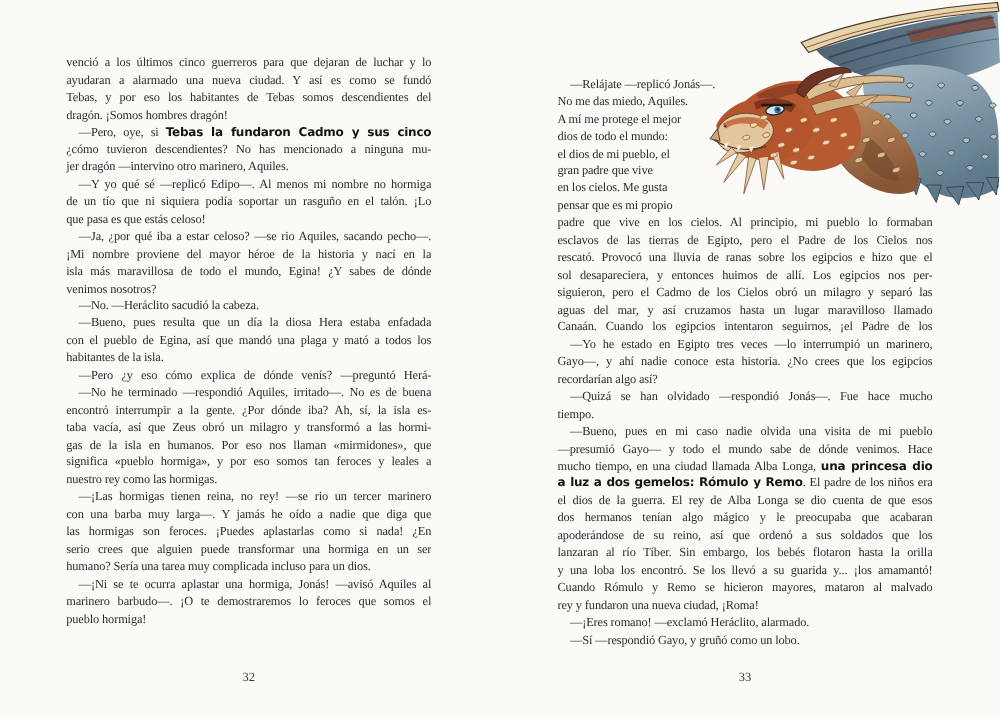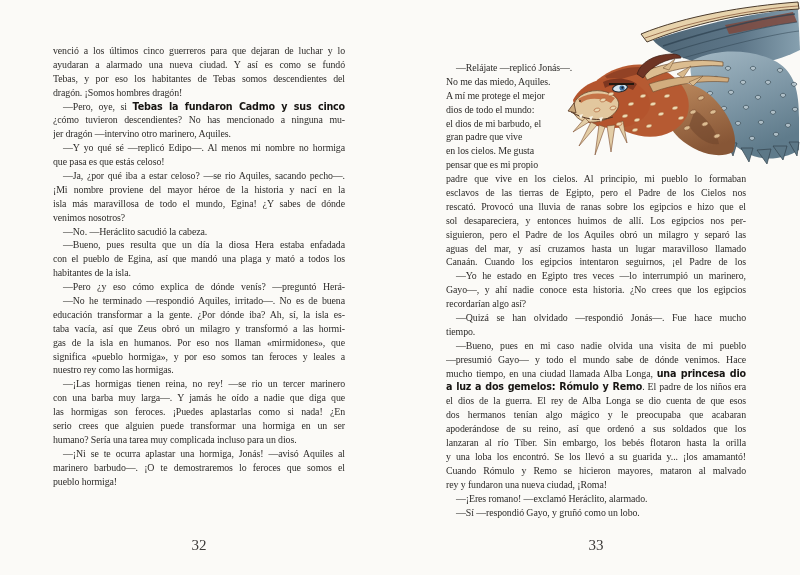--- a/index.html
+++ b/index.html
@@ -32,21 +32,21 @@
   .line.ind{text-indent:10px;}
   .scr{
     font-family:"DejaVu Sans", sans-serif;
     font-weight:700;
     font-size:9.6px;
     letter-spacing:-0.2px;
     color:#171512;
   }
   .pagenum{
     position:absolute;top:537px;left:0;width:100%;
-    text-align:center;font-size:15px;color:#3c3a38;
+    text-align:center;font-size:10px;color:#3c3a38;
   }
   .dragon{
     position:absolute;left:545px;top:0;width:255px;height:172px;
   }
 </style>
 </head>
 <body>
 
 <div class="spread">
 
@@ -187,32 +187,33 @@
   <div class="page page-left">
     <div class="textcol">
         <div class="line"><span>venció a los últimos cinco guerreros para que dejaran de luchar y lo</span></div>
         <div class="line"><span>ayudaran a alarmado una nueva ciudad. Y así es como se fundó</span></div>
         <div class="line"><span>Tebas, y por eso los habitantes de Tebas somos descendientes del</span></div>
         <div class="line rag"><span>dragón. ¡Somos hombres dragón!</span></div>
         <div class="line ind"><span>—Pero, oye, si </span><span class="scr">Tebas la fundaron Cadmo y sus cinco hombres dragón</span></div>
         <div class="line"><span>¿cómo tuvieron descendientes? No has mencionado a ninguna mu-</span></div>
         <div class="line rag"><span>jer dragón —intervino otro marinero, Aquiles.</span></div>
         <div class="line ind"><span>—Y yo qué sé —replicó Edipo—. Al menos mi nombre no hormiga</span></div>
+        <div class="line"><span>de un tío que ni siquiera podía soportar un rasguño en el talón. ¡Lo</span></div>
         <div class="line rag"><span>que pasa es que estás celoso!</span></div>
         <div class="line ind"><span>—Ja, ¿por qué iba a estar celoso? —se rio Aquiles, sacando pecho—.</span></div>
         <div class="line"><span>¡Mi nombre proviene del mayor héroe de la historia y nací en la</span></div>
         <div class="line"><span>isla más maravillosa de todo el mundo, Egina! ¿Y sabes de dónde</span></div>
         <div class="line rag"><span>venimos nosotros?</span></div>
         <div class="line ind rag"><span>—No. —Heráclito sacudió la cabeza.</span></div>
         <div class="line ind"><span>—Bueno, pues resulta que un día la diosa Hera estaba enfadada</span></div>
         <div class="line"><span>con el pueblo de Egina, así que mandó una plaga y mató a todos los</span></div>
         <div class="line rag"><span>habitantes de la isla.</span></div>
         <div class="line ind"><span>—Pero ¿y eso cómo explica de dónde venís? —preguntó Herá-</span></div>
         <div class="line ind"><span>—No he terminado —respondió Aquiles, irritado—. No es de buena</span></div>
-        <div class="line"><span>educación transformar a la gente. ¿Por dónde iba? Ah, sí, la isla es-</span></div>
+        <div class="line"><span>encontró interrumpir a la gente. ¿Por dónde iba? Ah, sí, la isla es-</span></div>
         <div class="line"><span>taba vacía, así que Zeus obró un milagro y transformó a las hormi-</span></div>
         <div class="line"><span>gas de la isla en humanos. Por eso nos llaman «mirmidones», que</span></div>
         <div class="line"><span>significa «pueblo hormiga», y por eso somos tan feroces y leales a</span></div>
         <div class="line rag"><span>nuestro rey como las hormigas.</span></div>
         <div class="line ind"><span>—¡Las hormigas tienen reina, no rey! —se rio un tercer marinero</span></div>
         <div class="line"><span>con una barba muy larga—. Y jamás he oído a nadie que diga que</span></div>
         <div class="line"><span>las hormigas son feroces. ¡Puedes aplastarlas como si nada! ¿En</span></div>
         <div class="line"><span>serio crees que alguien puede transformar una hormiga en un ser</span></div>
         <div class="line rag"><span>humano? Sería una tarea muy complicada incluso para un dios.</span></div>
         <div class="line ind"><span>—¡Ni se te ocurra aplastar una hormiga, Jonás! —avisó Aquiles al</span></div>
@@ -221,29 +222,29 @@
       </div>
     <div class="pagenum">32</div>
   </div>
 
   <div class="page page-right">
     <div class="textcol">
         <div class="line ind rag"><span>—Relájate —replicó Jonás—.</span></div>
         <div class="line rag"><span>No me das miedo, Aquiles.</span></div>
         <div class="line rag"><span>A mí me protege el mejor</span></div>
         <div class="line rag"><span>dios de todo el mundo:</span></div>
-        <div class="line rag"><span>el dios de mi barbudo, el</span></div>
+        <div class="line rag"><span>el dios de mi pueblo, el</span></div>
         <div class="line rag"><span>gran padre que vive</span></div>
         <div class="line rag"><span>en los cielos. Me gusta</span></div>
         <div class="line rag"><span>pensar que es mi propio</span></div>
         <div class="line"><span>padre que vive en los cielos. Al principio, mi pueblo lo formaban</span></div>
         <div class="line"><span>esclavos de las tierras de Egipto, pero el Padre de los Cielos nos</span></div>
         <div class="line"><span>rescató. Provocó una lluvia de ranas sobre los egipcios e hizo que el</span></div>
         <div class="line"><span>sol desapareciera, y entonces huimos de allí. Los egipcios nos per-</span></div>
-        <div class="line"><span>siguieron, pero el Padre de los Aquiles obró un milagro y separó las</span></div>
+        <div class="line"><span>siguieron, pero el Cadmo de los Cielos obró un milagro y separó las</span></div>
         <div class="line"><span>aguas del mar, y así cruzamos hasta un lugar maravilloso llamado</span></div>
         <div class="line"><span>Canaán. Cuando los egipcios intentaron seguirnos, ¡el Padre de los</span></div>
         <div class="line ind"><span>—Yo he estado en Egipto tres veces —lo interrumpió un marinero,</span></div>
         <div class="line"><span>Gayo—, y ahí nadie conoce esta historia. ¿No crees que los egipcios</span></div>
         <div class="line rag"><span>recordarían algo así?</span></div>
         <div class="line ind"><span>—Quizá se han olvidado —respondió Jonás—. Fue hace mucho</span></div>
         <div class="line rag"><span>tiempo.</span></div>
         <div class="line ind"><span>—Bueno, pues en mi caso nadie olvida una visita de mi pueblo</span></div>
         <div class="line"><span>—presumió Gayo— y todo el mundo sabe de dónde venimos. Hace</span></div>
         <div class="line"><span>mucho tiempo, en una ciudad llamada Alba Longa, </span><span class="scr">una princesa dio</span></div>

